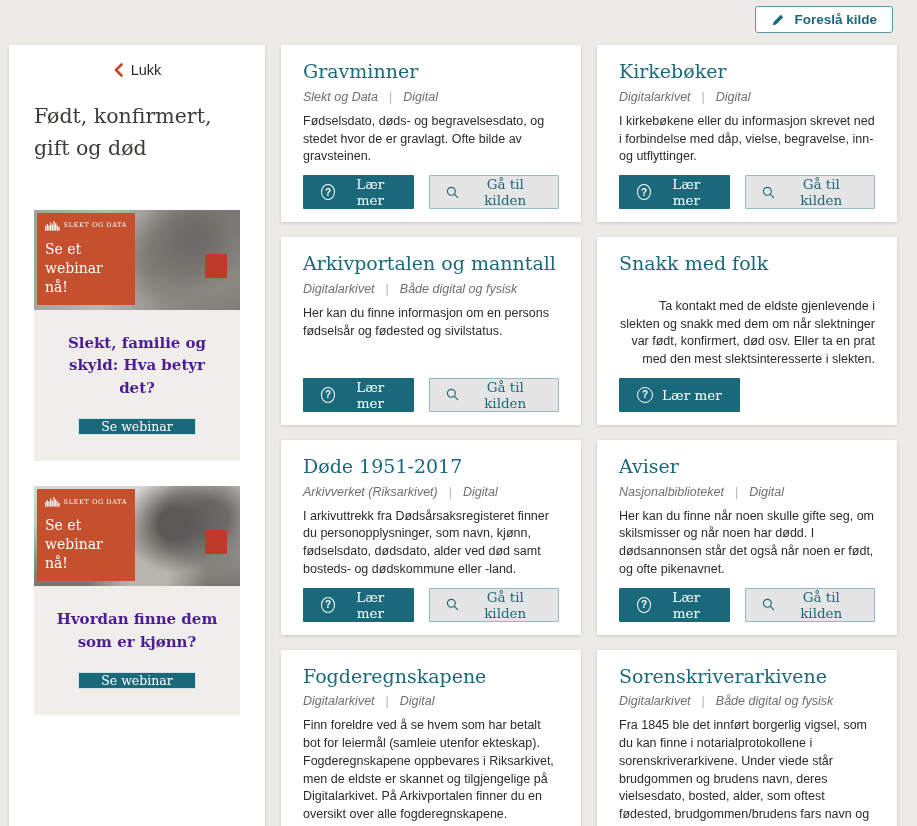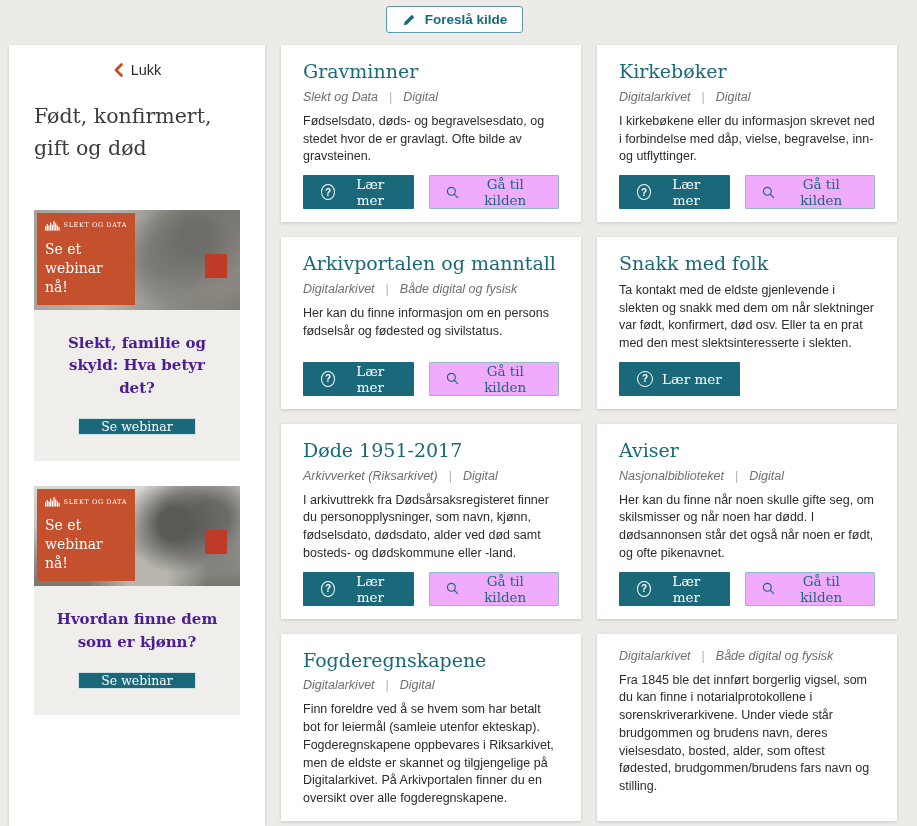--- a/index.html
+++ b/index.html
@@ -4,21 +4,21 @@
 <style>
   * { box-sizing: border-box; }
   html, body { margin: 0; padding: 0; }
   body {
     width: 917px; height: 826px; overflow: hidden;
     background: #edebe8;
     font-family: "Liberation Sans", sans-serif;
     color: #2b2b2b;
   }
   
-  .top-bar { display: flex; justify-content: center; padding: 6px 8px 12px 0; border-radius: 8px; }
+  .top-bar { display: flex; justify-content: flex-end; padding: 6px 24px 12px 0; border-radius: 8px; }
   .btn-suggest {
     display: inline-flex; align-items: center; gap: 9px;
     background: #fff; border: 1px solid #5f98a6; border-radius: 3px;
     padding: 5px 15px; height: 27px;
     color: #1a697a; font-weight: 700; font-size: 13.5px;
     font-family: "Liberation Sans", sans-serif; cursor: pointer;
   }
   
   .content { display: flex; gap: 16px; padding: 0 20px 0 9px; align-items: stretch; }
   
@@ -100,21 +100,21 @@
     height: 34px; padding: 0 18px;
     font-family: "DejaVu Serif", serif; font-size: 13.5px; cursor: pointer;
   }
   .q-icon {
     width: 16px; height: 16px; border: 1.4px solid #fff; border-radius: 50%;
     display: inline-flex; align-items: center; justify-content: center;
     font-size: 10px; font-family: "Liberation Sans", sans-serif; font-weight: 700;
   }
   .btn-source {
     display: inline-flex; align-items: center; gap: 9px;
-    background: #f0abfc; color: #1a697a; border: 1px solid #93bac4; border-radius: 1px;
+    background: #e5e5e5; color: #1a697a; border: 1px solid #93bac4; border-radius: 1px;
     height: 34px; padding: 0 16px;
     font-family: "DejaVu Serif", serif; font-size: 13.5px; cursor: pointer;
   }
   svg { display: block; }
 </style>
 </head>
 <body>
 
 <header class="top-bar">
   <button class="btn-suggest">
@@ -263,21 +263,21 @@
             <circle cx="6.5" cy="6.5" r="4.8" stroke="#1a697a" stroke-width="1.4" fill="none"></circle>
             <line x1="10.2" y1="10.2" x2="14.2" y2="14.2" stroke="#1a697a" stroke-width="1.4" stroke-linecap="round"></line>
           </svg>
           <span>Gå til kilden</span>
         </button>
       </div>
     </article>
 
     <article class="card">
       <h2>Snakk med folk</h2>
-      <p class="desc" style="margin-top:0;">Ta kontakt med de eldste gjenlevende i slekten og snakk med dem om når slektninger var født, konfirmert, død osv. Eller ta en prat med den mest slektsinteresserte i slekten.</p>
+      <p class="desc" style="margin-top:16px;text-align:right;">Ta kontakt med de eldste gjenlevende i slekten og snakk med dem om når slektninger var født, konfirmert, død osv. Eller ta en prat med den mest slektsinteresserte i slekten.</p>
       <div class="actions">
         <button class="btn-learn">
           <span class="q-icon">?</span>
           <span>Lær mer</span>
         </button>
       </div>
     </article>
 
     <article class="card">
       <h2>Døde 1951-2017</h2>
@@ -330,20 +330,21 @@
       <div class="meta">
         <span>Digitalarkivet</span>
         <span class="sep">|</span>
         <span>Digital</span>
       </div>
       <p class="desc">Finn foreldre ved å se hvem som har betalt bot for leiermål (samleie utenfor ekteskap). Fogderegnskapene oppbevares i Riksarkivet, men de eldste er skannet og tilgjengelige på Digitalarkivet. På Arkivportalen finner du en oversikt over alle fogderegnskapene.</p>
 
     </article>
 
     <article class="card">
+      <h2>Sorenskriverarkivene</h2>
       <div class="meta">
         <span>Digitalarkivet</span>
         <span class="sep">|</span>
         <span>Både digital og fysisk</span>
       </div>
       <p class="desc">Fra 1845 ble det innført borgerlig vigsel, som du kan finne i notarialprotokollene i sorenskriverarkivene. Under viede står brudgommen og brudens navn, deres vielsesdato, bosted, alder, som oftest fødested, brudgommen/brudens fars navn og stilling.</p>
 
     </article>
 
   </main>

